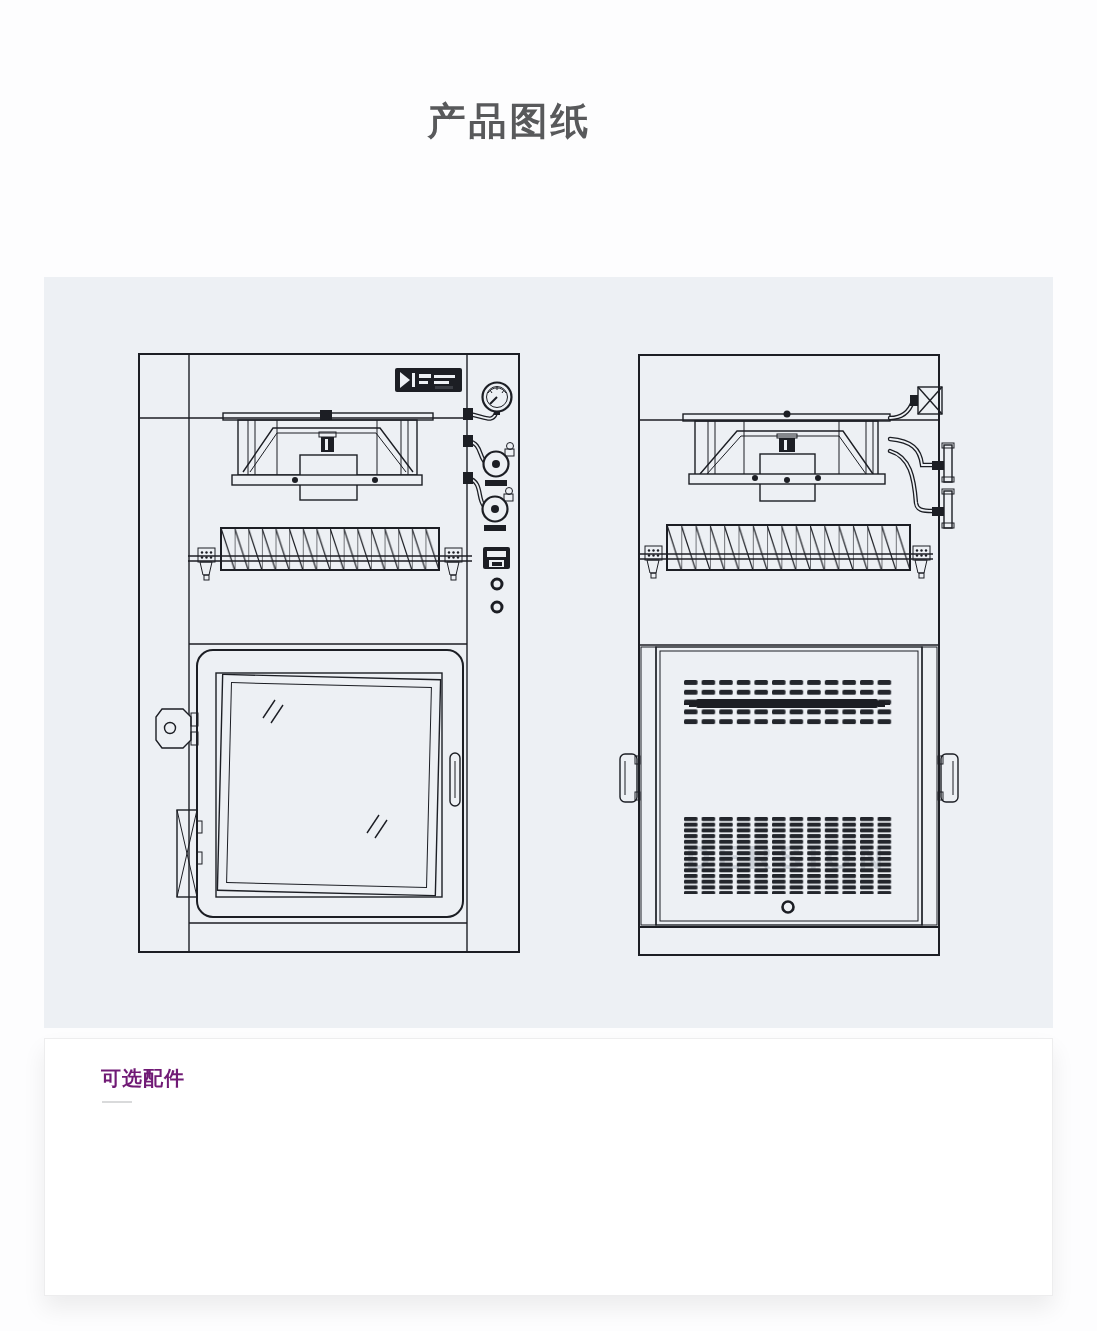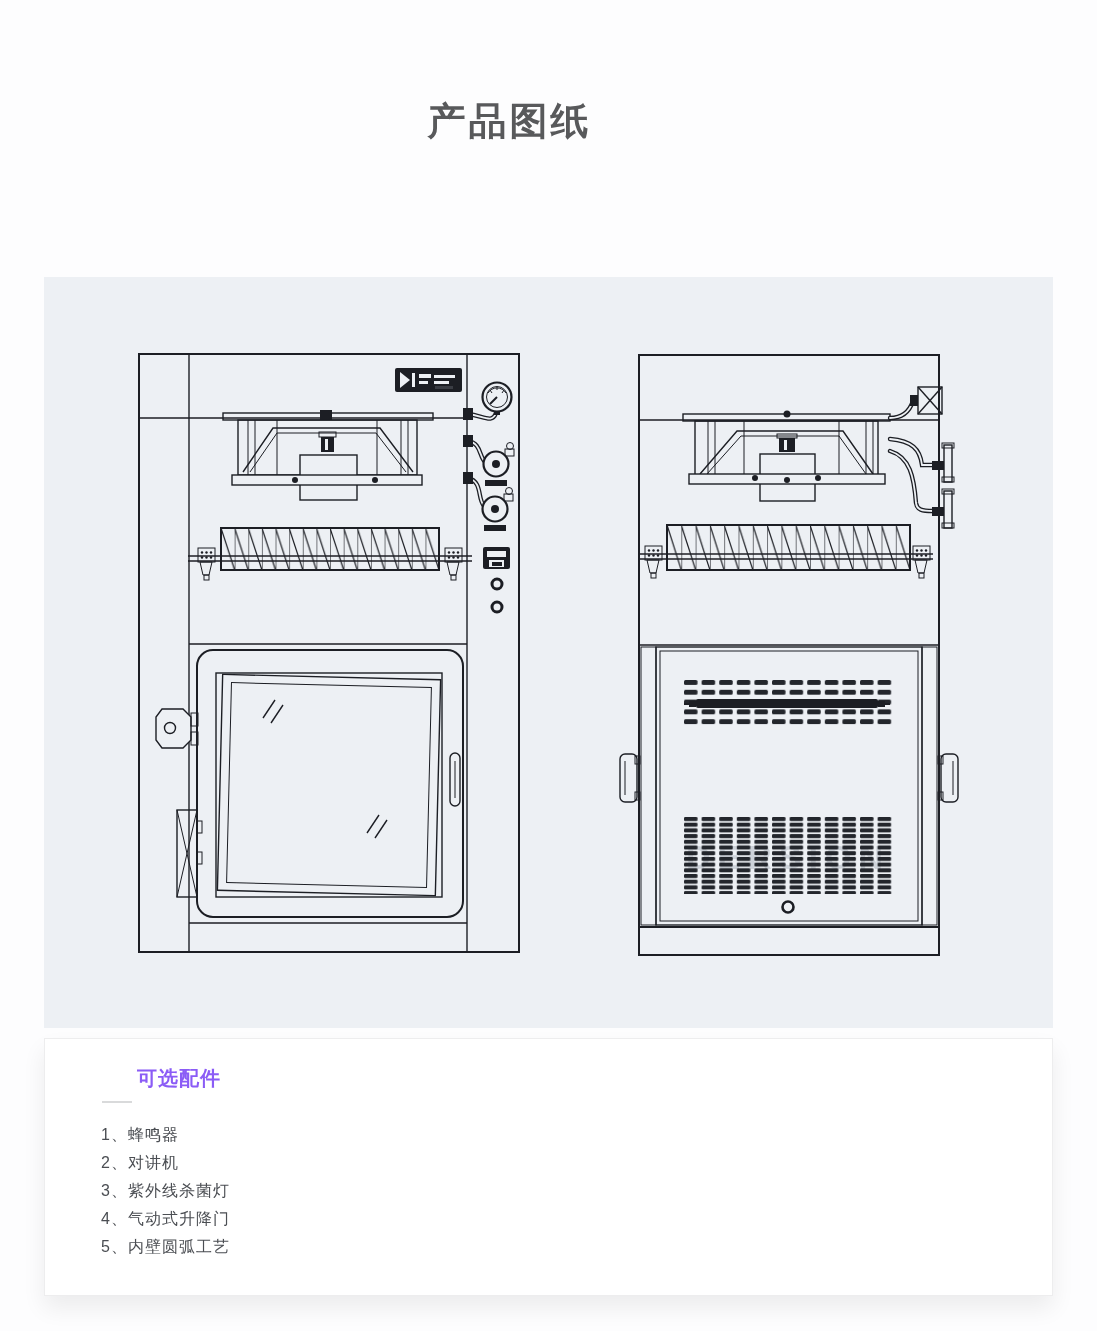--- a/index.html
+++ b/index.html
@@ -16,21 +16,21 @@
     position:absolute;left:44px;top:277px;width:1009px;height:751px;
     background:#edf0f4;
   }
   .accessories-card{
     position:absolute;left:44px;top:1038px;width:1009px;height:258px;
     background:#ffffff;border:1px solid #ededee;box-sizing:border-box;
     box-shadow:0 12px 22px rgba(0,0,0,.07);
   }
   .acc-heading{
     position:absolute;left:56px;top:26px;
-    font-size:20px;font-weight:700;color:#8b5cf6;letter-spacing:1px;margin-left:36px;
+    font-size:20px;font-weight:700;color:#701a75;letter-spacing:1px;
   }
   .acc-divider{
     position:absolute;left:57px;top:62px;width:30px;height:2px;background:#d9dadb;
   }
   .acc-list{
     position:absolute;left:56px;top:82px;margin:0;padding:0;list-style:none;
     font-size:16px;color:#4b4e53;
   }
   .acc-list li{line-height:28px;letter-spacing:1px;}
   
@@ -311,20 +311,13 @@
       <rect x="639" y="539" width="211" height="78" fill="url(#ventL)"></rect>
       <circle cx="744" cy="630" r="5.5" fill="none" stroke="#1c1e24" stroke-width="2.6"></circle>
     </g>
   </g>
 </svg>
 </div>
 
 <div class="accessories-card">
   <div class="acc-heading">可选配件</div>
   <div class="acc-divider"></div>
-  <ul class="acc-list">
-    <li>1、蜂鸣器</li>
-    <li>2、对讲机</li>
-    <li>3、紫外线杀菌灯</li>
-    <li>4、气动式升降门</li>
-    <li>5、内壁圆弧工艺</li>
-  </ul>
 </div>
 
 </body></html>

